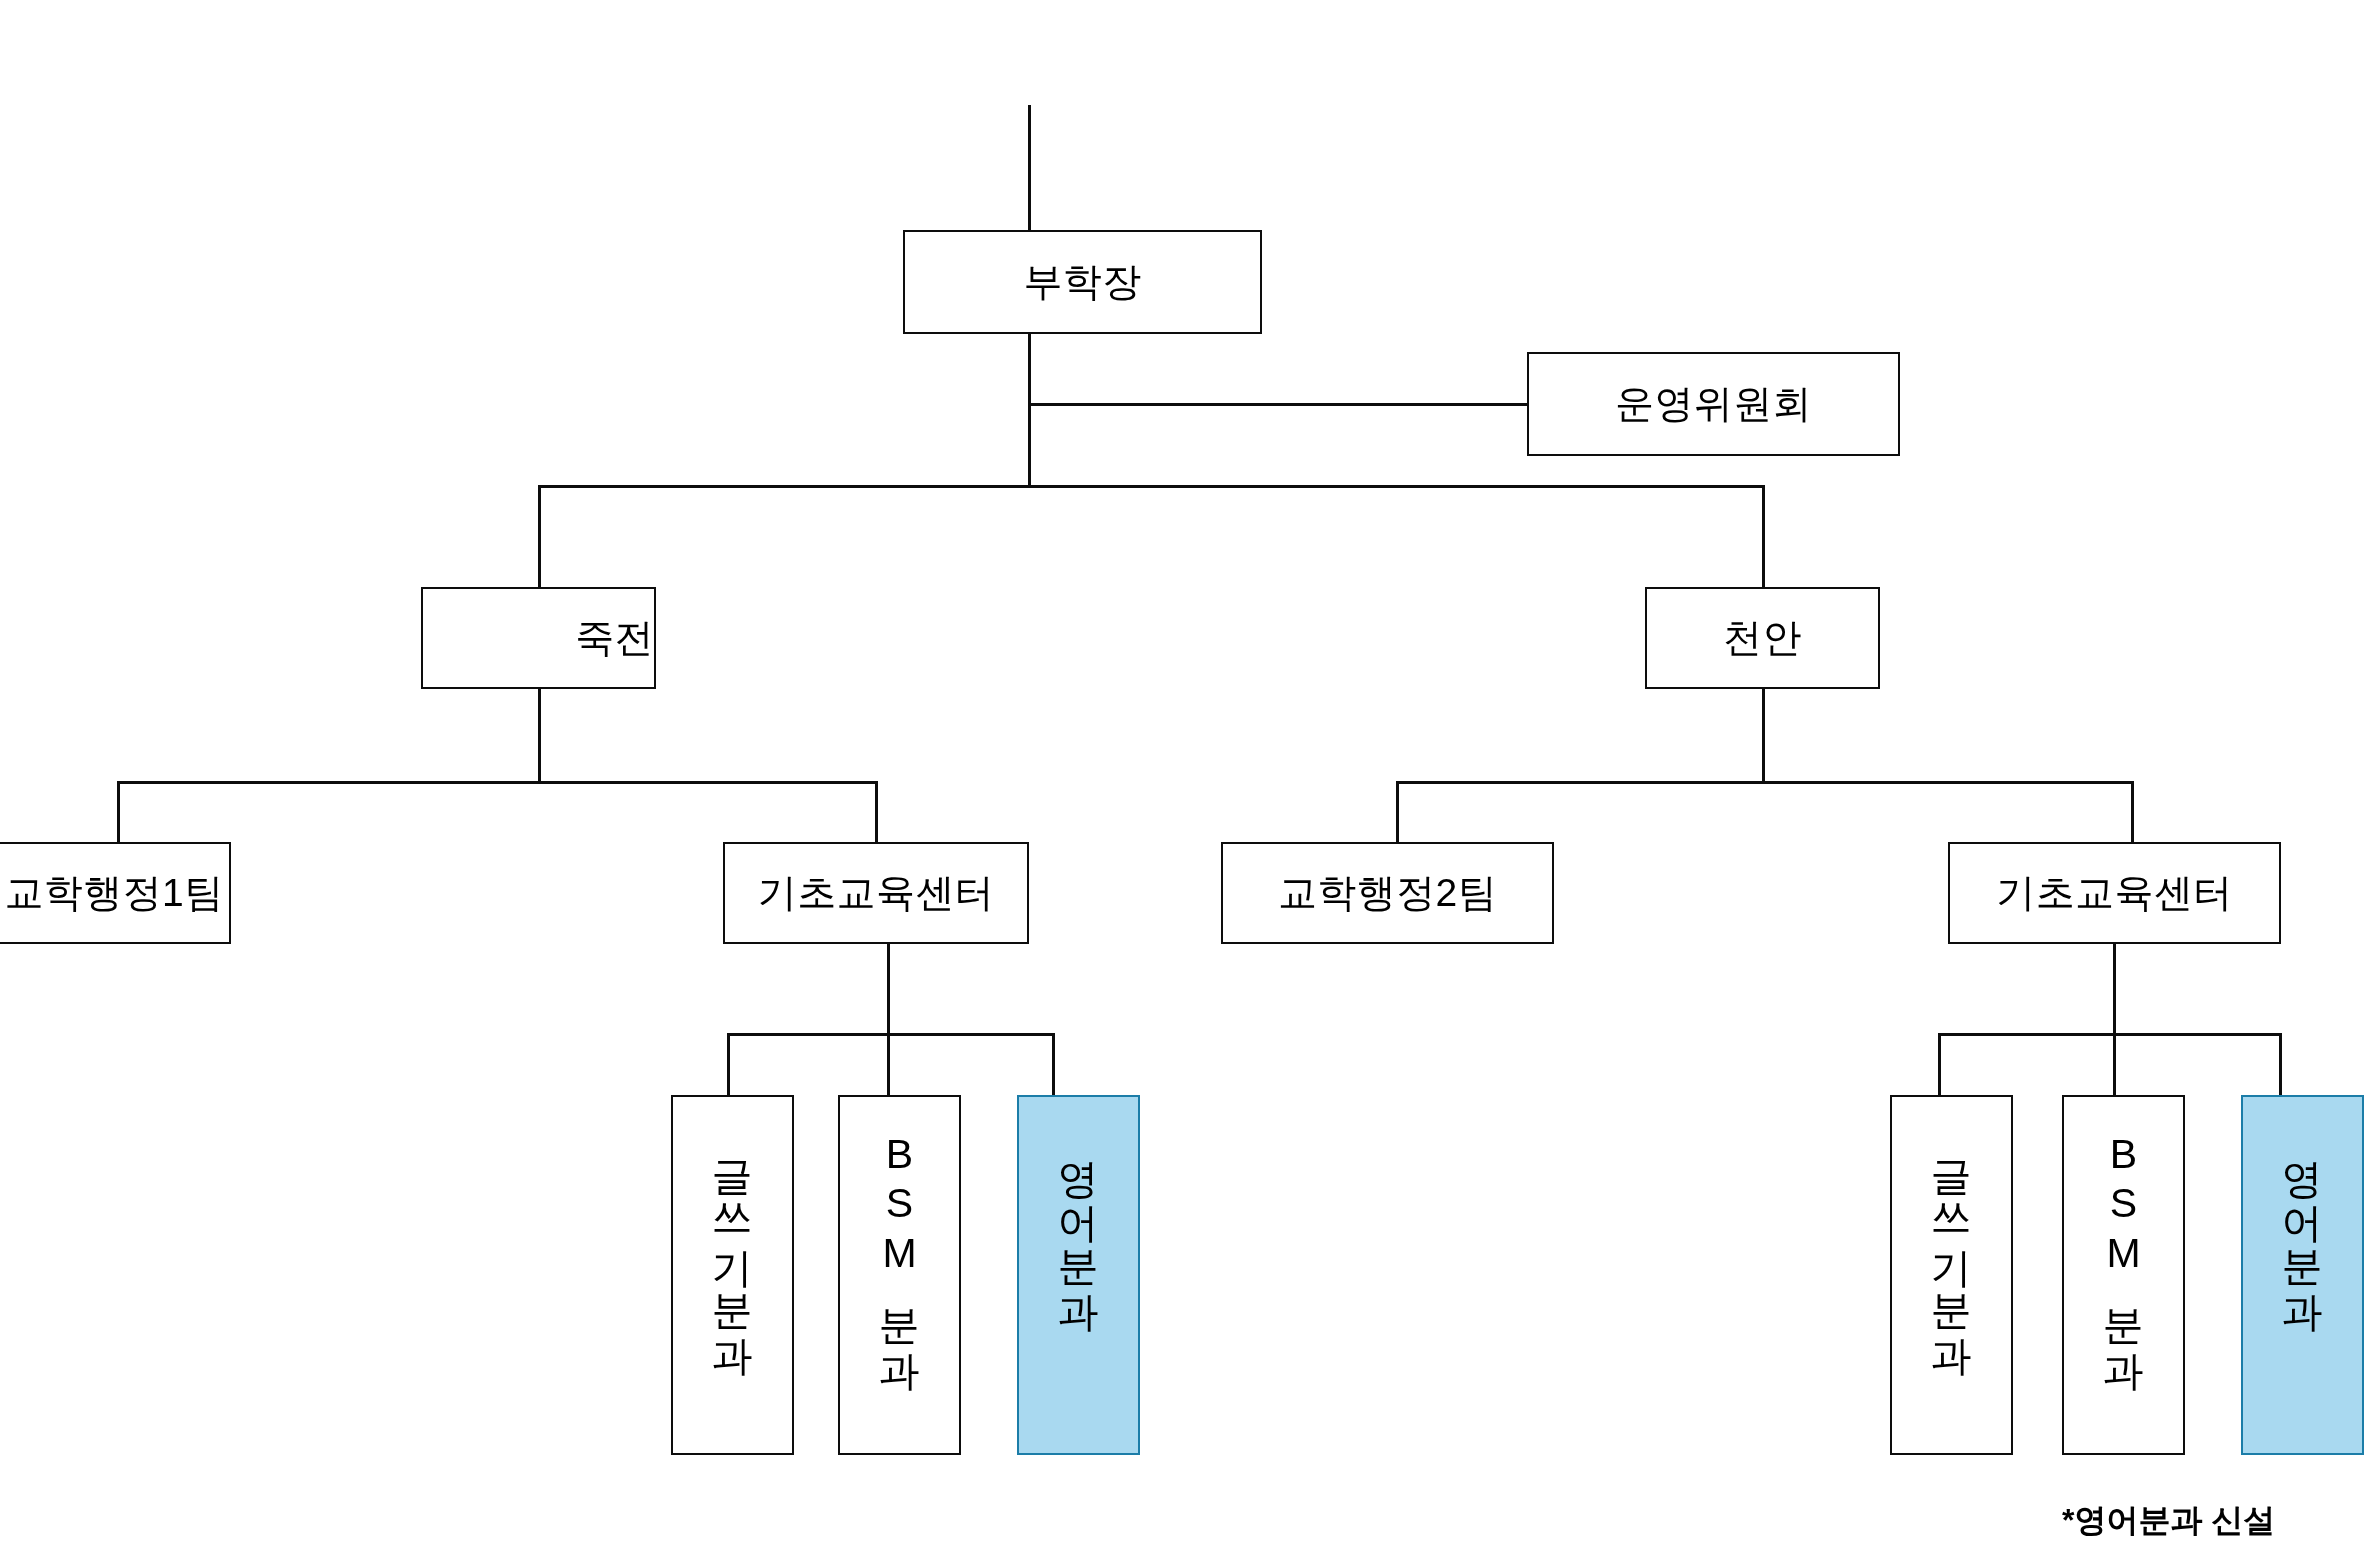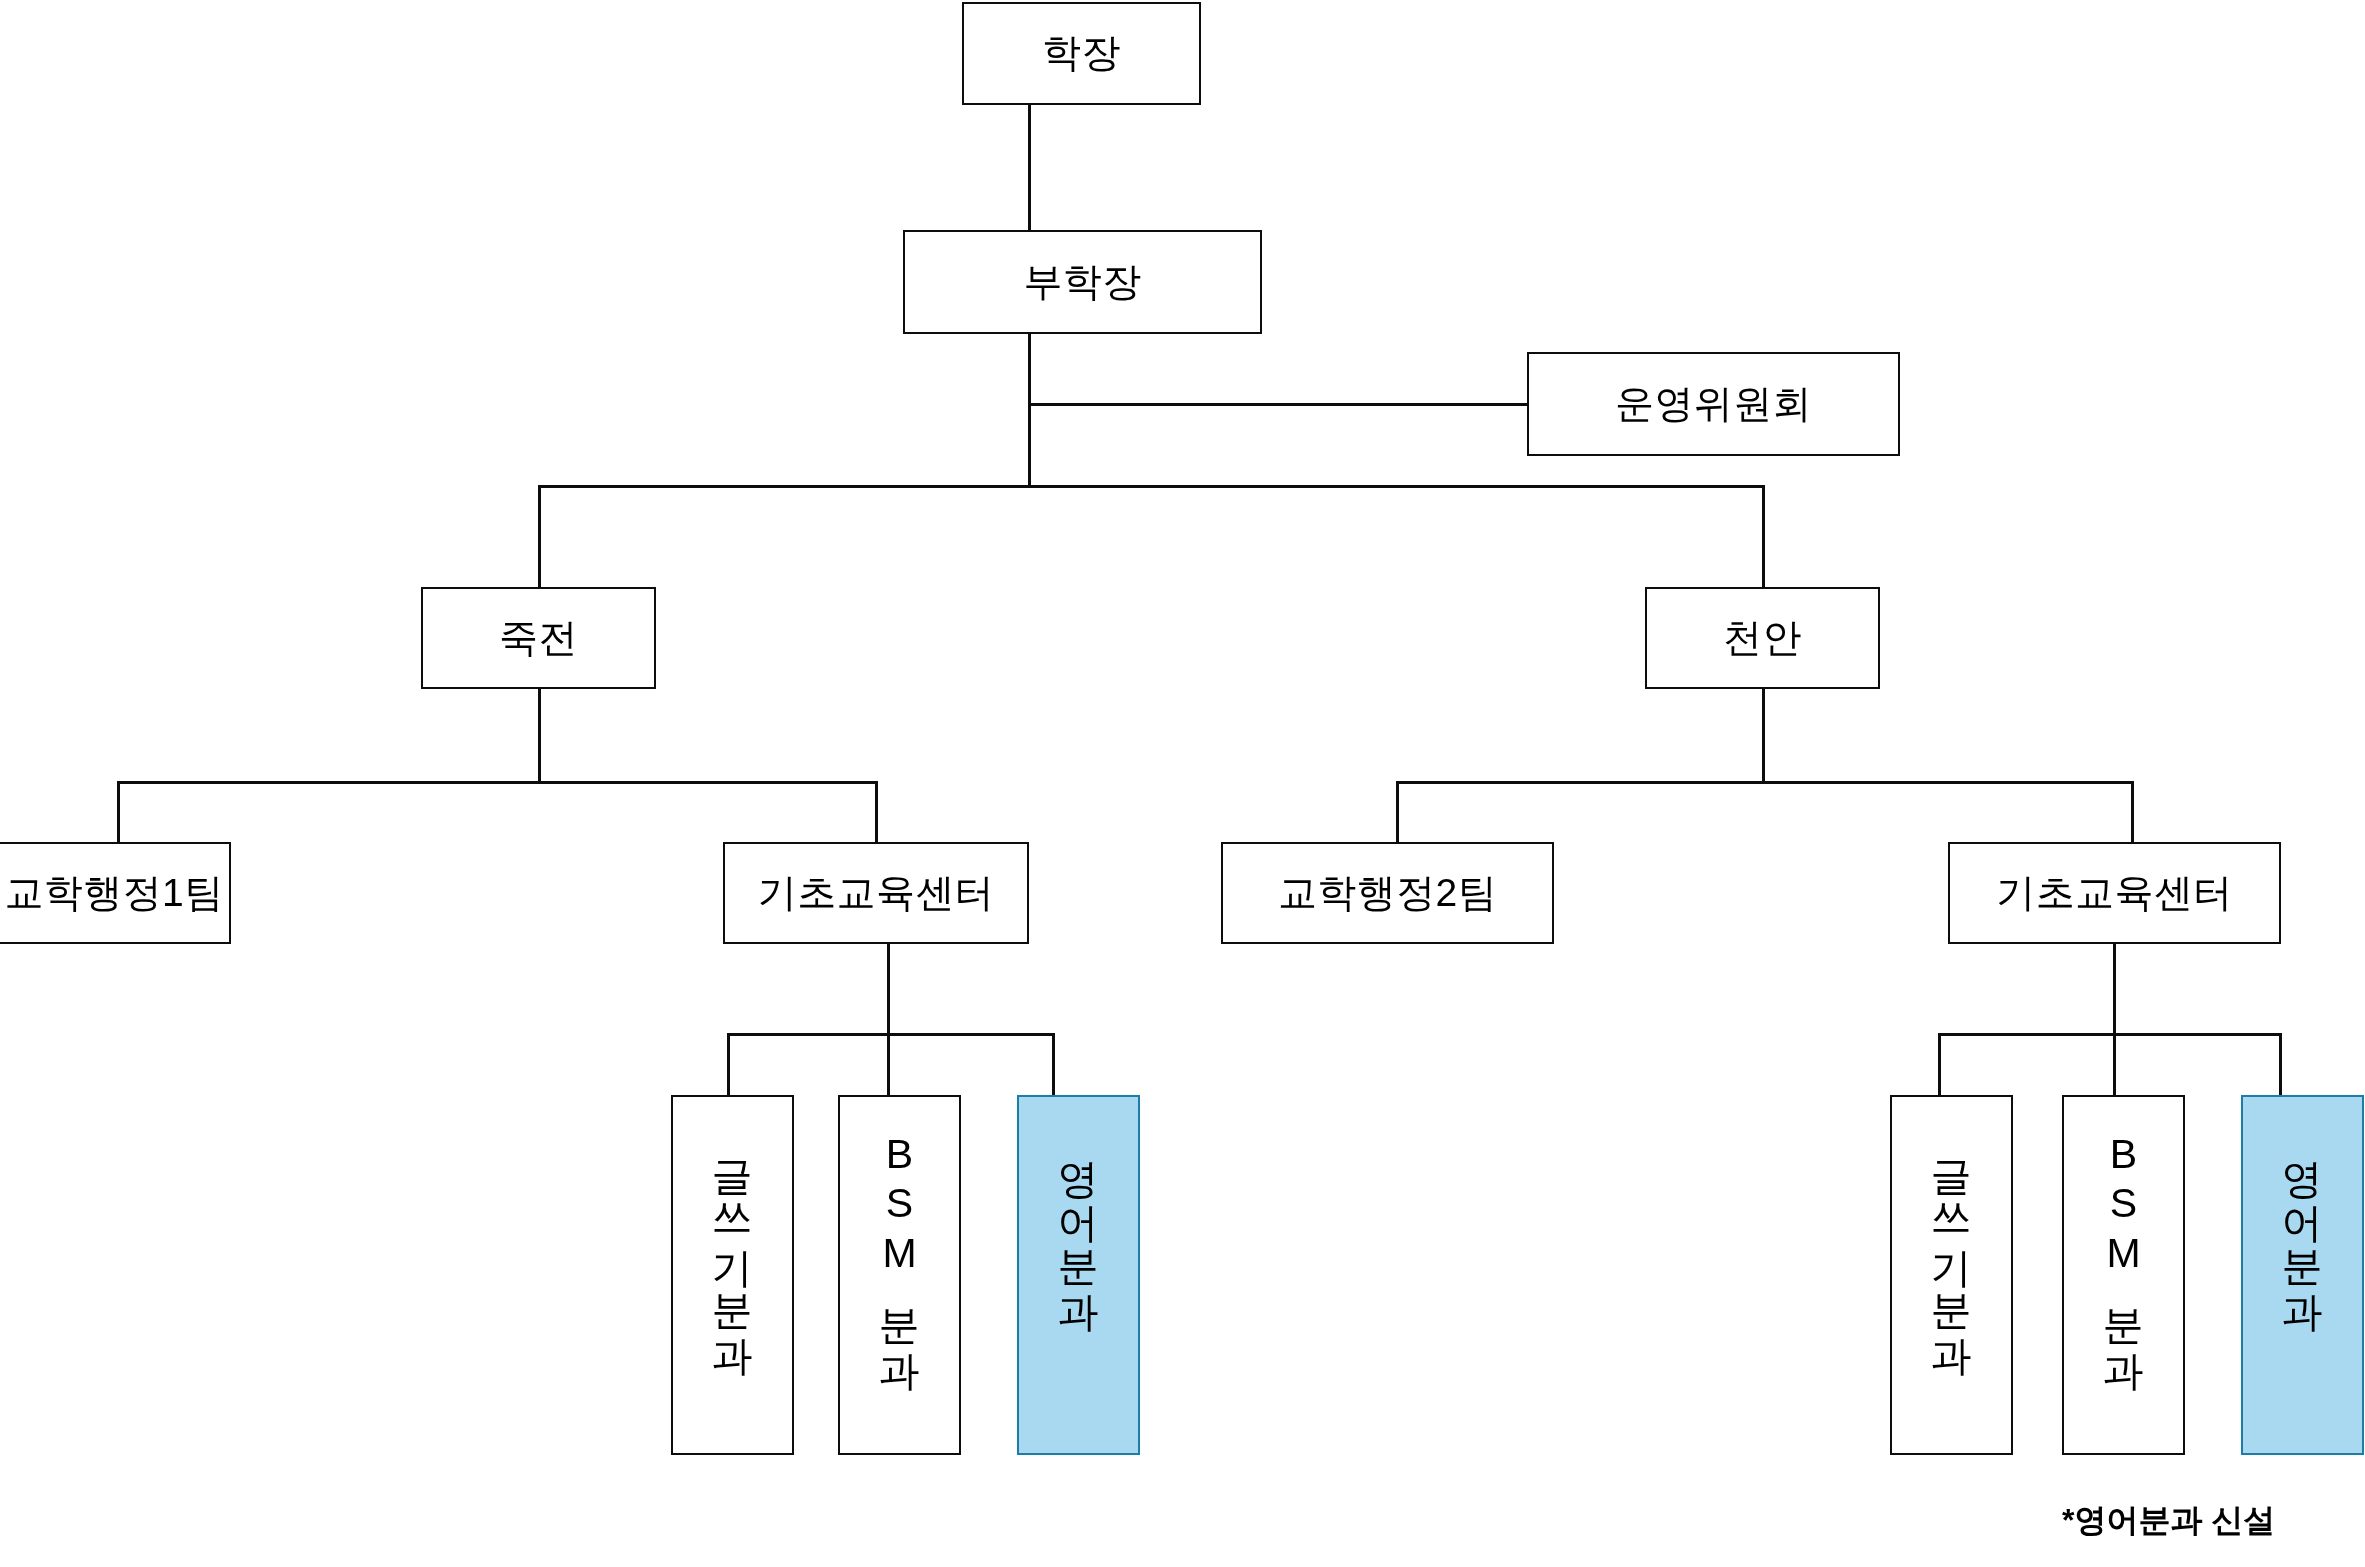--- a/index.html
+++ b/index.html
@@ -103,33 +103,30 @@
   <div class="ln v" style="left:727px; top:1033px; height:63px;"></div>
   <div class="ln v" style="left:887px; top:1033px; height:63px;"></div>
   <div class="ln v" style="left:1052px; top:1033px; height:63px;"></div>
 
   <div class="ln v" style="left:2113px; top:943px; height:91px;"></div>
   <div class="ln h" style="left:1938px; top:1033px; width:344px;"></div>
   <div class="ln v" style="left:1938px; top:1033px; height:63px;"></div>
   <div class="ln v" style="left:2113px; top:1033px; height:63px;"></div>
   <div class="ln v" style="left:2279px; top:1033px; height:63px;"></div>
 
-  <div class="node" style="left:962px; top:1.7px; width:239px; height:103px;">
-    <span class="label">학장</span>
-  </div>
 
   <div class="node" style="left:903px; top:230px; width:359px; height:104px;">
     <span class="label">부학장</span>
   </div>
 
   <div class="node" style="left:1527px; top:352px; width:373px; height:104px;">
     <span class="label">운영위원회</span>
   </div>
 
-  <div class="node" style="left:421px; top:587px; width:235px; height:102px;">
+  <div class="node" style="left:421px; top:587px; width:235px; height:102px;justify-content:flex-end;">
     <span class="label">죽전</span>
   </div>
 
   <div class="node" style="left:1645px; top:587px; width:235px; height:102px;">
     <span class="label">천안</span>
   </div>
 
   <div class="node" style="left:-2.5px; top:842px; width:233px; height:102px;">
     <span class="label">교학행정1팀</span>
   </div>

